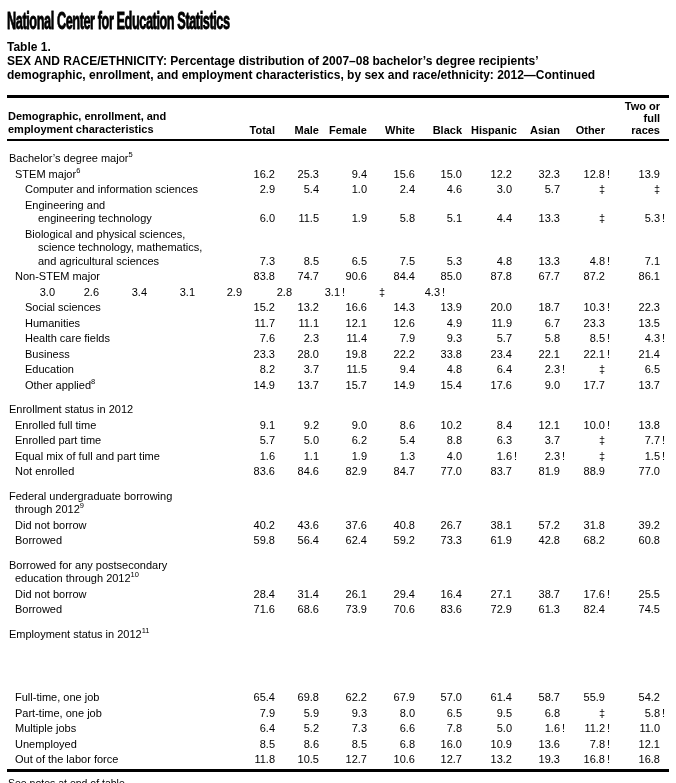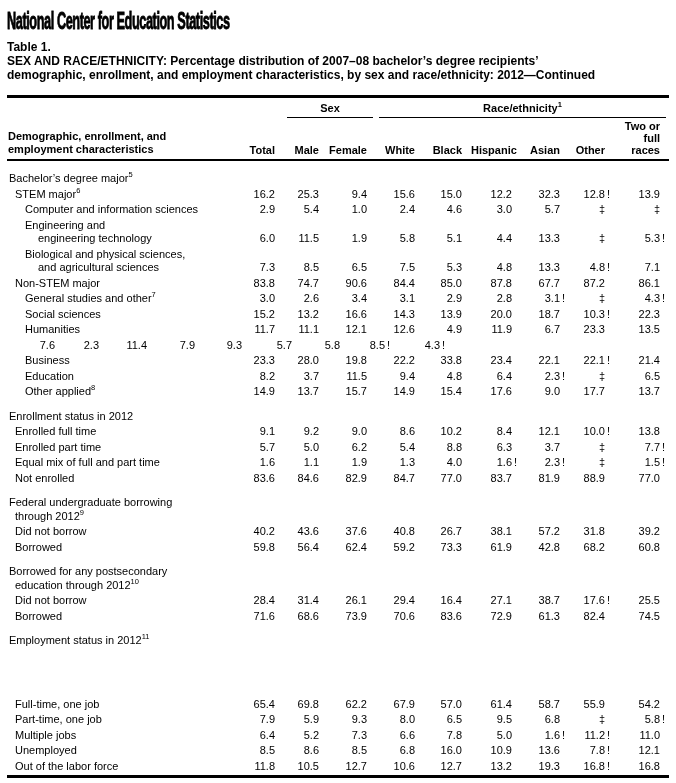--- a/index.html
+++ b/index.html
@@ -52,30 +52,20 @@
   <div class="brand">National Center for Education Statistics</div>
   <div class="table-label">Table 1.</div>
   <div class="title">
     <div>SEX AND RACE/ETHNICITY: Percentage distribution of 2007–08 bachelor’s degree recipients’</div>
     <div>demographic, enrollment, and employment characteristics, by sex and race/ethnicity: 2012—Continued</div>
   </div>
 
   <div class="rule top"></div>
 
   <div class="thead">
-    <div class="grow">
-      <div class="gspacer"></div>
-      <div class="tspacer"></div>
-      <div class="group sex">
-        <span>Sex</span>
-      </div>
-      <div class="group race">
-        <span>Race/ethnicity</span><sup class="gsup">1</sup>
-      </div>
-    </div>
     <div class="hrow">
       <div class="stub">
         <div>Demographic, enrollment, and</div>
         <div>employment characteristics</div>
       </div>
       <div id="colheads" class="colheads">
           <div class="colhead" style="width: 57px;">
             <div class="clines">
               <div class="cline">Total</div>
             </div>
@@ -264,20 +254,21 @@
             <span class="f"></span>
           </div>
           <div class="cell" style="width: 55px;">
             <span class="v">5.3</span>
             <span class="f">!</span>
           </div>
         </div>
         <div class="row multi">
           <div class="lbl">
             <div class="line ind2">Biological and physical sciences,</div>
+            <div class="line ind3">science technology, mathematics,</div>
             <div class="line ind3">and agricultural sciences</div>
           </div>
           <div class="cell" style="width: 57px;">
             <span class="v">7.3</span>
             <span class="f"></span>
           </div>
           <div class="cell" style="width: 44px;">
             <span class="v">8.5</span>
             <span class="f"></span>
           </div>
@@ -345,23 +336,20 @@
           <div class="cell" style="width: 45px;">
             <span class="v">87.2</span>
             <span class="f"></span>
           </div>
           <div class="cell" style="width: 55px;">
             <span class="v">86.1</span>
             <span class="f"></span>
           </div>
         </div>
         <div class="row">
-          <div class="lbl">
-            <div class="line ind2">General studies and other<sup>7</sup></div>
-          </div>
           <div class="cell" style="width: 57px;">
             <span class="v">3.0</span>
             <span class="f"></span>
           </div>
           <div class="cell" style="width: 44px;">
             <span class="v">2.6</span>
             <span class="f"></span>
           </div>
           <div class="cell" style="width: 48px;">
             <span class="v">3.4</span>
@@ -468,20 +456,23 @@
           <div class="cell" style="width: 45px;">
             <span class="v">23.3</span>
             <span class="f"></span>
           </div>
           <div class="cell" style="width: 55px;">
             <span class="v">13.5</span>
             <span class="f"></span>
           </div>
         </div>
         <div class="row">
+          <div class="lbl">
+            <div class="line ind2">Health care fields</div>
+          </div>
           <div class="cell" style="width: 57px;">
             <span class="v">7.6</span>
             <span class="f"></span>
           </div>
           <div class="cell" style="width: 44px;">
             <span class="v">2.3</span>
             <span class="f"></span>
           </div>
           <div class="cell" style="width: 48px;">
             <span class="v">11.4</span>

